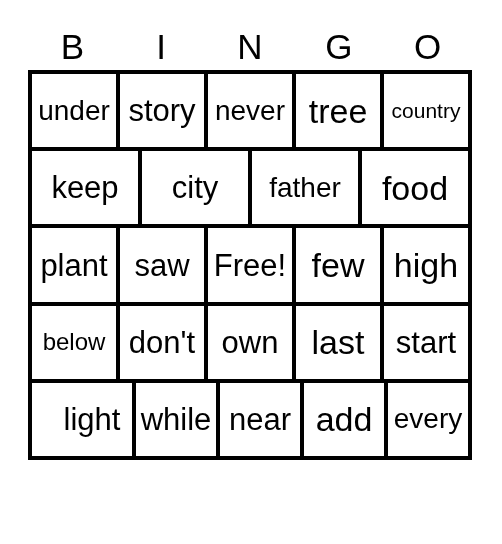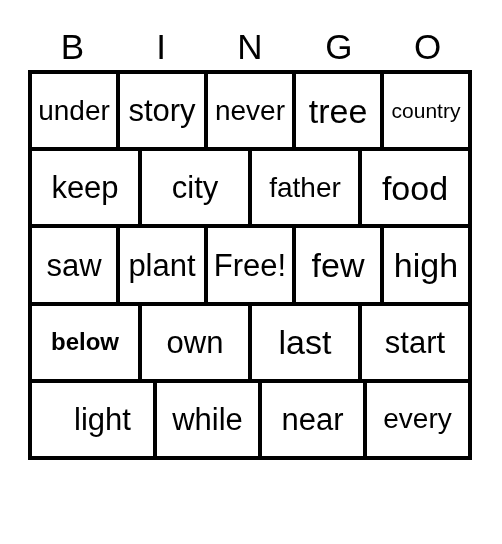--- a/index.html
+++ b/index.html
@@ -87,21 +87,21 @@
     line-height: 1;
     white-space: nowrap;
     color: #000000;
     font-weight: 400;
   }
 
   
   .fs-xl   { font-size: 34px; }
   .fs-lg   { font-size: 31px; }
   .fs-md   { font-size: 28px; }
-  .fs-sm   { font-size: 24px; font-weight: bold; }
+  .fs-sm   { font-size: 24px; }
   .fs-xs   { font-size: 21px; }
 </style>
 </head>
 <body>
 
 <div id="bingo-card">
 
   <div id="header-row">
     <div class="header-letter">B</div>
     <div class="header-letter">I</div>
@@ -140,60 +140,66 @@
       <div class="bingo-cell">
           <span class="cell-text fs-md">father</span>
         </div>
       <div class="bingo-cell">
           <span class="cell-text fs-xl">food</span>
         </div>
     </div>
 
     <div class="bingo-row">
       <div class="bingo-cell">
+          <span class="cell-text fs-lg">plant</span>
+        </div>
+      <div class="bingo-cell">
           <span class="cell-text fs-lg">saw</span>
         </div>
       <div class="bingo-cell">
-          <span class="cell-text fs-lg">plant</span>
-        </div>
-      <div class="bingo-cell">
           <span class="cell-text fs-lg">Free!</span>
         </div>
       <div class="bingo-cell">
           <span class="cell-text fs-xl">few</span>
         </div>
       <div class="bingo-cell">
           <span class="cell-text fs-xl">high</span>
         </div>
     </div>
 
     <div class="bingo-row">
       <div class="bingo-cell">
           <span class="cell-text fs-sm">below</span>
         </div>
       <div class="bingo-cell">
+          <span class="cell-text fs-lg">don't</span>
+        </div>
+      <div class="bingo-cell">
           <span class="cell-text fs-lg">own</span>
         </div>
       <div class="bingo-cell">
           <span class="cell-text fs-xl">last</span>
         </div>
       <div class="bingo-cell">
           <span class="cell-text fs-lg">start</span>
         </div>
     </div>
 
     <div class="bingo-row">
       <div class="bingo-cell">
           <span class="cell-text fs-lg">light</span>
         </div>
       <div class="bingo-cell">
           <span class="cell-text fs-lg">while</span>
         </div>
       <div class="bingo-cell">
           <span class="cell-text fs-lg">near</span>
+        </div>
+      <div class="bingo-cell">
+          <span class="cell-text fs-xl">add</span>
         </div>
       <div class="bingo-cell">
           <span class="cell-text fs-md">every</span>
         </div>
     </div>
 
   </div>
 </div>
 
 </body></html>

